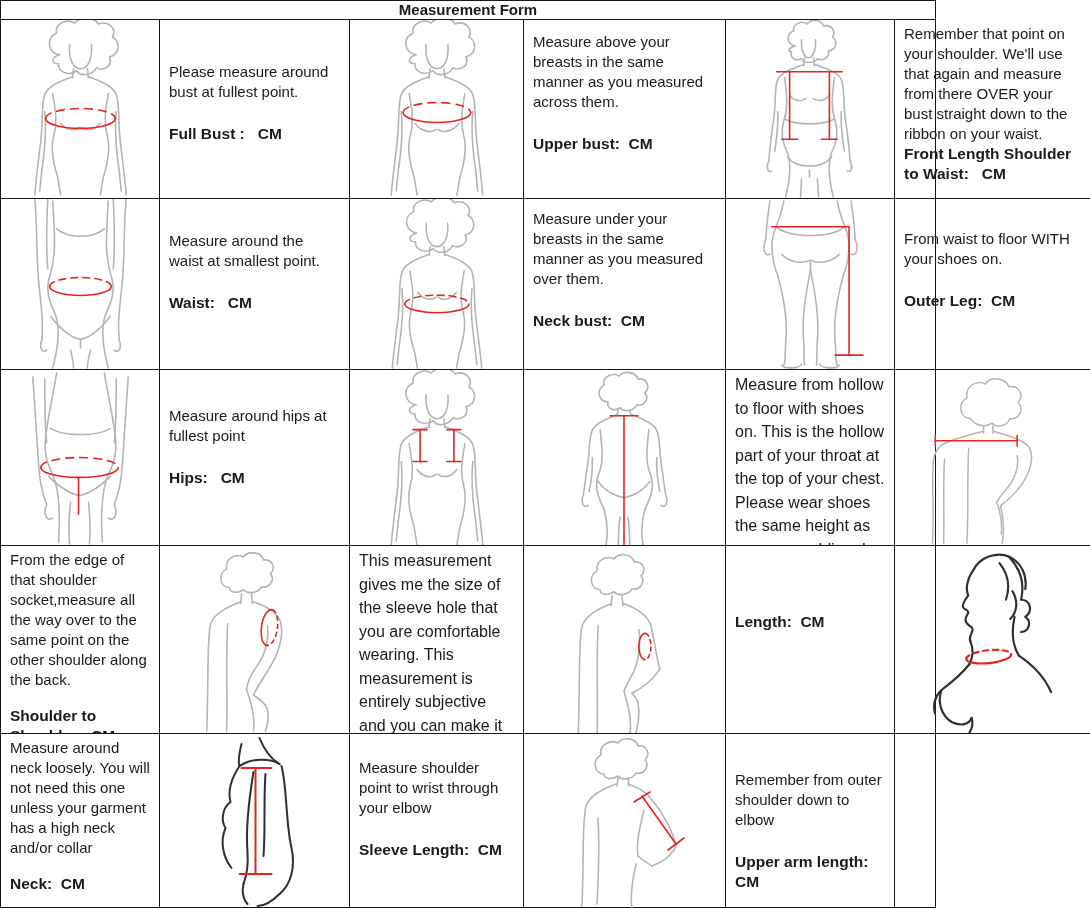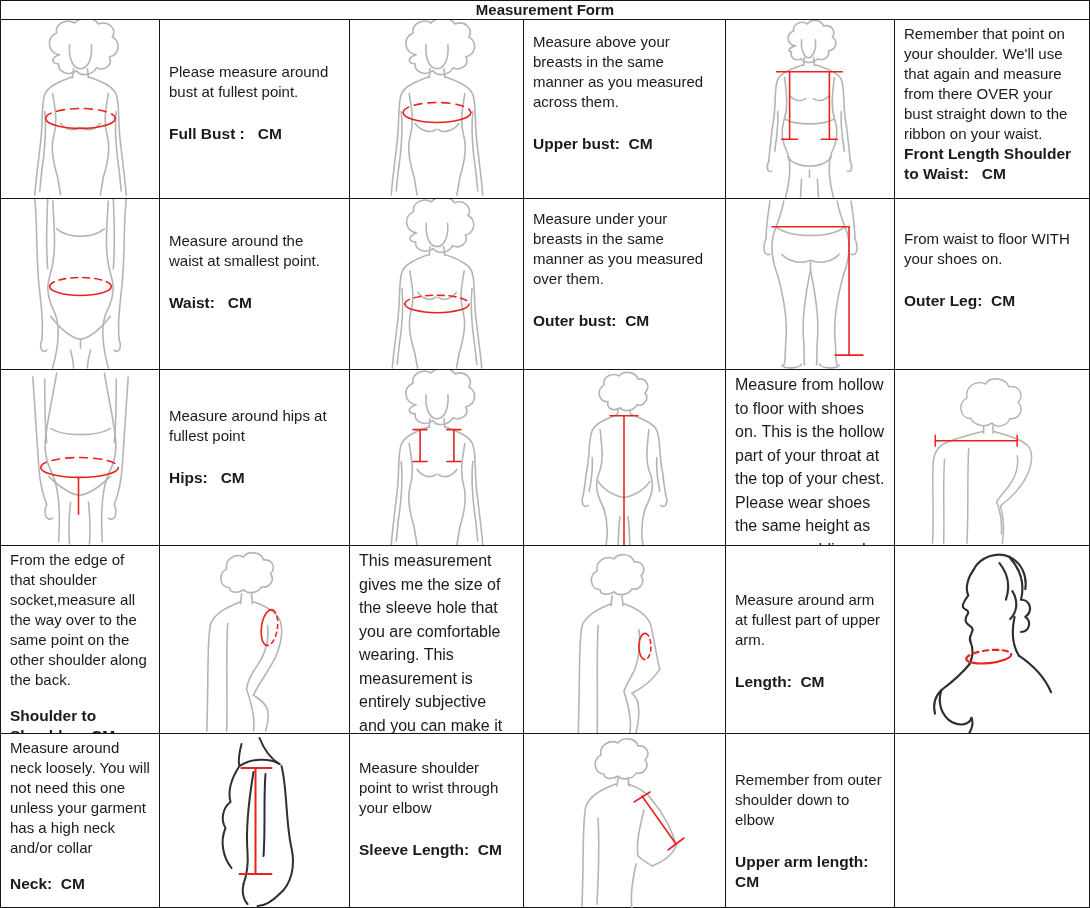--- a/index.html
+++ b/index.html
@@ -4,21 +4,21 @@
 <style>
   :root{
     --measure-red:#e8231f;
     --sketch-gray:#b4b4b4;
     --sketch-dark:#2f2f2f;
     --border:#161616;
     --ink:#1a1a1a;
   }
   *{margin:0;padding:0;box-sizing:border-box;}
   body{background:#fff;font-family:"Liberation Sans","DejaVu Sans",sans-serif;color:var(--ink);}
-  .sheet{width:1090px;height:908px;border:1px solid var(--border);background:#fff;display:flex;flex-direction:column;}
+  .sheet{width:936px;height:908px;border:1px solid var(--border);background:#fff;display:flex;flex-direction:column;}
   .titlebar{height:19px;border-bottom:1px solid var(--border);text-align:center;font-weight:bold;font-size:15px;line-height:18px;}
   .grid{display:grid;flex:1;
     grid-template-columns:159px 190px 174px 202px 169px 195px;
     grid-template-rows:179px 171px 176px 188px 174px;}
   .cell{border-right:1px solid var(--border);border-bottom:1px solid var(--border);overflow:hidden;position:relative;}
   .cell:nth-child(6n){border-right:none;}
   .cell:nth-child(n+25){border-bottom:none;}
   .fig{display:flex;align-items:center;justify-content:center;}
   .fig svg{width:100%;height:100%;}
   .text{padding:6px 8px 4px 9px;}
@@ -135,21 +135,21 @@
         <path d="M116,92 C114,112 116,132 119,152 L121,170"></path>
         <path d="M52,74 C55,92 57,102 53,117 C50,128 52,142 57,158 L60,174"></path>
         <path d="M108,74 C105,92 103,102 107,117 C110,128 108,142 103,158 L100,174"></path>
         <path d="M60,96 C66,104 74,105 79,101 M81,101 C86,105 94,104 100,96"></path>
         <path class="red" stroke-width="3.5" d="M47,108 A33,9 0 0 0 113,108"></path>
         <path class="red" stroke-width="3.5" stroke-dasharray="7,5" d="M47,108 A33,9 0 0 1 113,108"></path>
       </svg>
     </div>
     <div class="cell text" style="padding-top:10px">
       <p class="desc">Measure under your breasts in the same manner as you measured over them.</p>
-      <p class="label">Outer bust:  CM</p>
+      <p class="label">Neck bust:  CM</p>
     </div>
     <div class="cell fig">
       <svg viewBox="0 0 169 172" preserveAspectRatio="xMidYMid meet">
         <path d="M58,2 C56,14 52,24 48,34 C44,48 46,62 52,78"></path>
         <path d="M112,2 C114,14 118,24 122,34 C126,48 124,62 118,78"></path>
         <path d="M44,2 C42,16 40,28 40,40 M126,2 C128,16 130,28 130,40"></path>
         <path d="M40,40 C36,50 38,58 44,56 M130,40 C134,50 132,58 126,56"></path>
         <path d="M50,28 C64,40 106,40 120,28"></path>
         <path d="M56,56 C64,64 76,66 85,62 M85,62 C94,66 106,64 114,56"></path>
         <path d="M85,64 L85,72"></path>
@@ -279,21 +279,20 @@
         <path d="M84,58 C98,63 108,70 111,80 C114,92 116,108 120,124"></path>
         <path d="M120,124 C112,136 100,144 92,148"></path>
         <path d="M99,84 C101,98 99,112 95,124 C91,132 86,140 84,146"></path>
         <path d="M84,146 C88,160 92,174 90,188 M98,158 C100,168 98,180 96,188"></path>
         <path d="M92,148 C96,152 98,156 98,158"></path>
         <path class="red" stroke-width="2.5" d="M106,88 A6,13 0 0 0 104,114"></path>
         <path class="red" stroke-width="2.5" stroke-dasharray="4,3.5" d="M106,88 A6,13 0 0 1 104,114"></path>
       </svg>
     </div>
     <div class="cell text" style="padding-top:44px">
-      <p class="desc">Measure around arm at fullest part of upper arm.</p>
       <p class="label">Length:  CM</p>
     </div>
 
     <div class="cell fig">
       <svg class="dark" viewBox="0 0 159 174" preserveAspectRatio="xMidYMid meet">
         <path d="M62,22 C56,30 54,40 57,46 C54,50 51,54 52,57 C54,60 57,59 57,62 C56,65 53,67 55,71 C57,75 61,74 61,78 C60,83 57,85 59,89"></path>
         <path d="M62,22 C68,10 84,5 95,10 C106,15 112,27 110,40"></path>
         <path d="M95,10 C104,20 110,34 106,50 C114,50 118,60 110,66 C116,70 114,80 106,80"></path>
         <path d="M86,16 C94,26 96,38 92,50 M98,42 C104,52 102,62 96,68"></path>
         <path d="M59,89 C62,96 62,102 58,110"></path>

